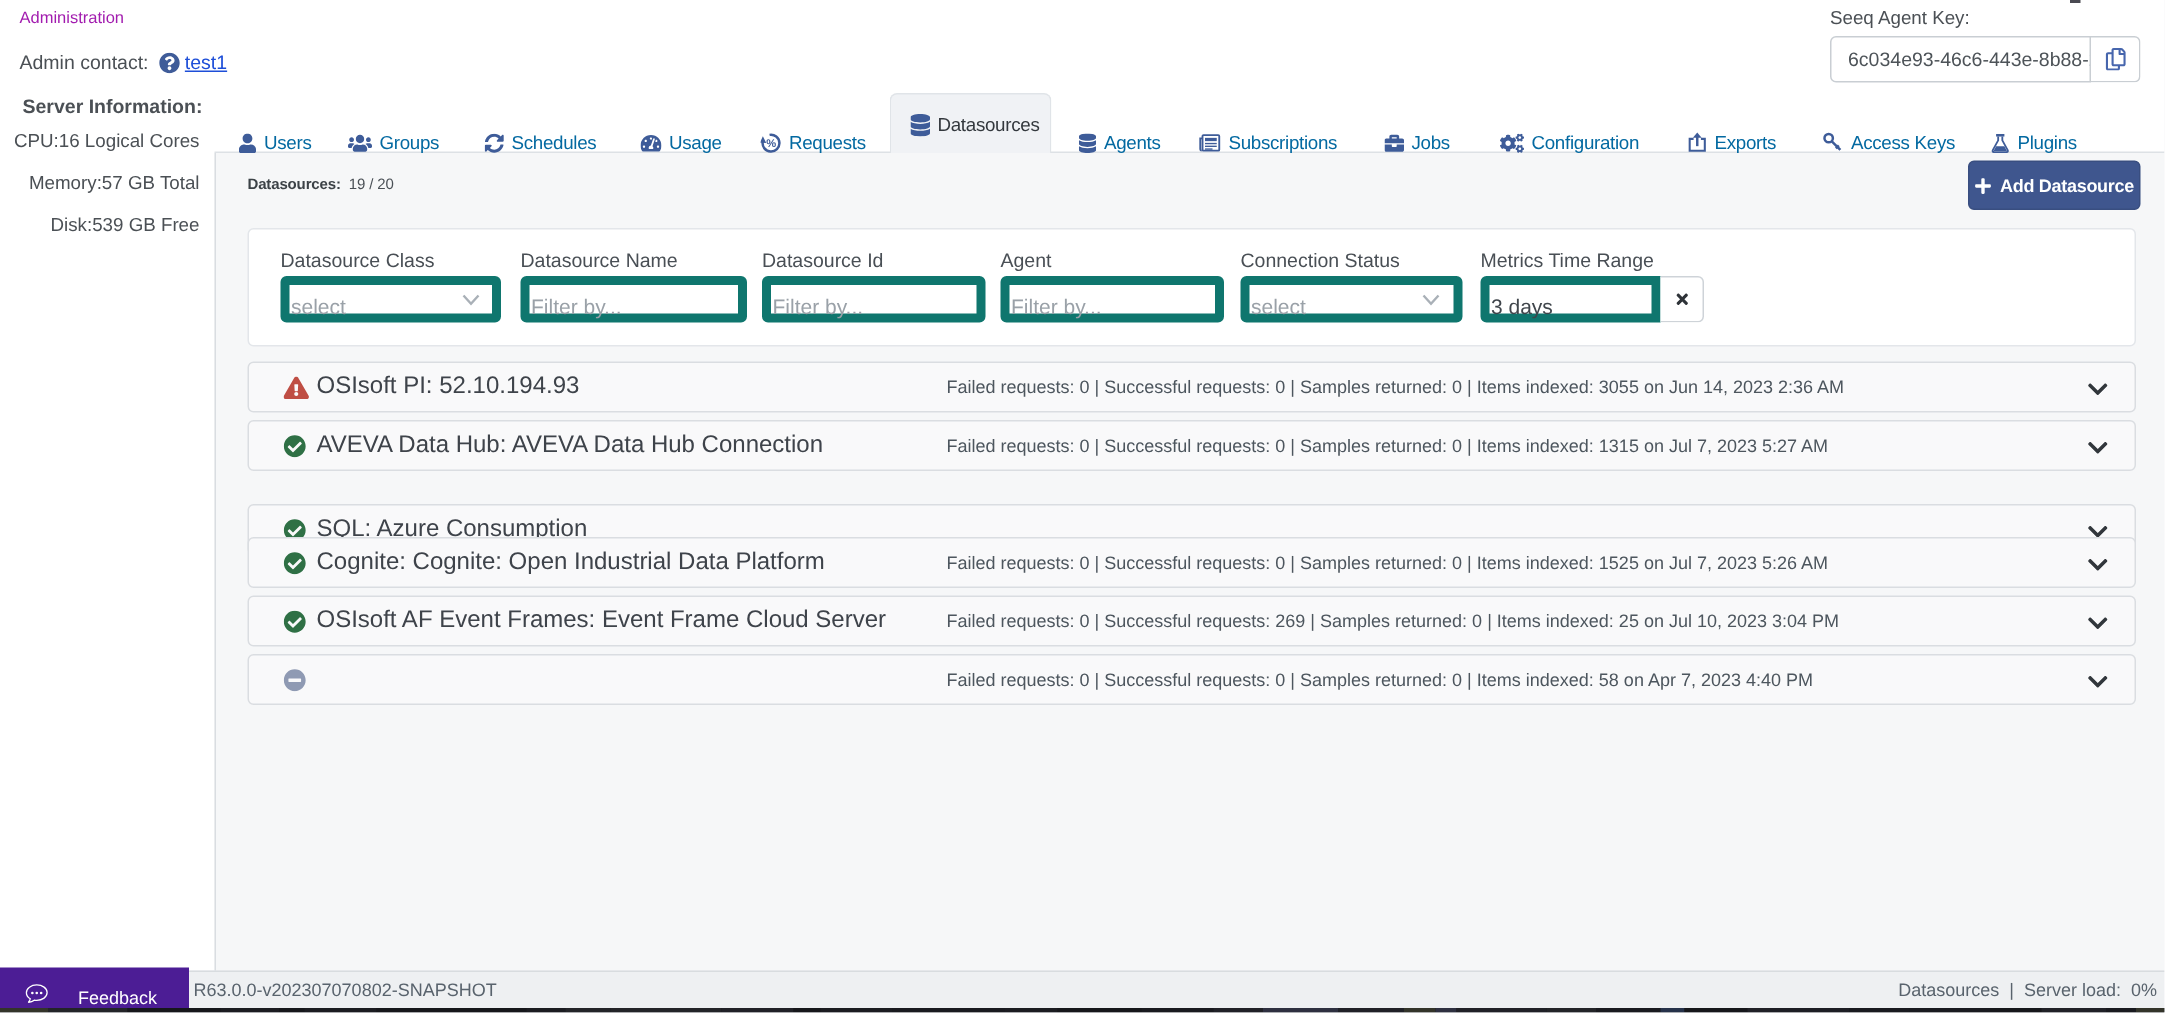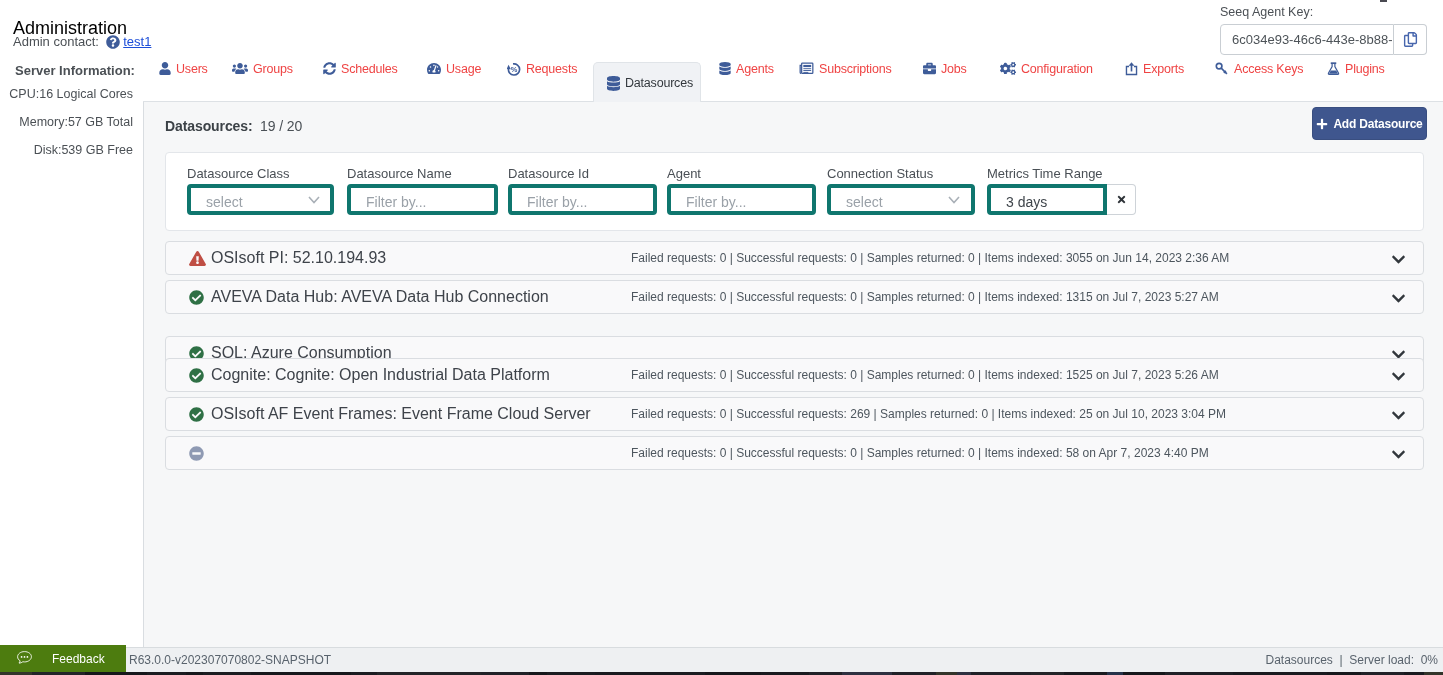--- a/index.html
+++ b/index.html
@@ -1,67 +1,67 @@
 <!DOCTYPE html>
 <html><head>
 <meta charset="utf-8">
 <style>
 * { margin:0; padding:0; box-sizing:border-box; }
 html,body { width:1443px; height:675px; overflow:hidden; }
 body { font-family:"Liberation Sans", sans-serif; background:#fff; position:relative; }
 .abs { position:absolute; }
 
 
-#title { left:13px; top:18px; font-size:18px; color:#000000; }
+#title { left:13px; top:6px; font-size:11px; color:#a21caf; }
 #admincontact { left:13px; top:34px; font-size:13px; color:#4b5055; }
 #admincontact a { color:#1d4ed8; text-decoration:underline; }
 #serverinfo { left:15px; top:63px; width:118px; font-size:12.5px; color:#4b5055; }
 .si-row { display:flex; justify-content:flex-end; white-space:nowrap; }
 
 
 #aklabel { left:1220px; top:5px; font-size:12.5px; color:#4b5055; }
 #akgroup { left:1220px; top:24px; height:31px; display:flex; }
 #akinput { width:174px; height:31px; background:#fff; border:1px solid #c9ced3; border-radius:4px 0 0 4px; font-size:13px; color:#4d5358; line-height:29px; padding-left:11px; white-space:nowrap; overflow:hidden; }
 #akcopy { width:33px; height:31px; background:#fff; border:1px solid #c9ced3; border-left:none; border-radius:0 4px 4px 0; display:flex; align-items:center; justify-content:center; }
 
 
 #tabbar { left:143px; top:62px; width:1300px; height:40px; border-bottom:1px solid #dde1e5; }
-.tab { position:absolute; top:0; height:40px; display:flex; align-items:flex-start; font-size:12.5px; letter-spacing:-0.2px; color:#ef4444; white-space:nowrap; }
+.tab { position:absolute; top:0; height:40px; display:flex; align-items:flex-end; font-size:12.5px; letter-spacing:-0.2px; color:#0369a1; white-space:nowrap; }
 .tab svg { margin-right:5px; }
 #tab-active { position:absolute; left:450px; top:0; width:108px; height:41px; background:#f0f2f5; border:1px solid #e0e4e8; border-bottom:none; border-radius:5px 5px 0 0; display:flex; align-items:center; padding-left:13px; font-size:12.5px; letter-spacing:-0.2px; color:#33383d; }
 #tab-active svg { margin-right:5px; }
 
 
 #panel { left:143px; top:102px; width:1300px; height:546px; background:#f6f7f8; border-left:1px solid #d9dde1; }
-#dsheading { left:165px; top:118px; font-size:14px; letter-spacing:-0.1px; color:#4a5056; }
+#dsheading { left:165px; top:118px; font-size:10px; letter-spacing:-0.1px; color:#4a5056; }
 #dsheading b { color:#3c4247; }
 #addbtn { left:1312px; top:107px; width:115px; height:33px; background:#3f568e; border:1px solid #394e80; border-radius:4px; color:#fff; font-size:12px; font-weight:bold; display:flex; align-items:center; justify-content:center; white-space:nowrap; letter-spacing:-0.2px; }
 #addbtn svg { margin-right:5px; }
 
 
 #filterbox { left:165px; top:152px; width:1259px; height:79px; background:#fff; border:1px solid #e3e6ea; border-radius:4px; }
 .flabel { position:absolute; top:166px; font-size:13px; color:#494f55; }
-.fctl { position:absolute; top:184px; height:31px; background:#fff; border:4px solid #0f766e; border-radius:4px; font-size:14px; line-height:29px; padding-left:15px; color:#9aa1a8; }
+.fctl { position:absolute; top:184px; height:31px; background:#fff; border:6px solid #0f766e; border-radius:4px; font-size:14px; line-height:29px; padding-left:1px; color:#9aa1a8; }
 .fctl.dark { color:#3f454b; }
 .selcaret { position:absolute; top:196px; width:12px; height:8px; }
 
 #xbtn { left:1107px; top:184px; width:29px; height:31px; background:#fff; border:1px solid #ced3d8; border-left:none; border-radius:0 4px 4px 0; display:flex; align-items:center; justify-content:center; }
 
 
 .dsrow { position:absolute; left:165px; width:1259px; height:34px; background:#f9f9fa; border:1px solid #dadde1; border-radius:4px; }
 .dsicon { position:absolute; left:23px; top:9px; }
 .dsname { position:absolute; left:45px; top:7px; font-size:16px; color:#3e434a; white-space:nowrap; }
 .dsstats { position:absolute; left:465px; top:9px; font-size:12px; color:#4d565e; white-space:nowrap; }
 .dschev { position:absolute; left:1224px; top:10px; }
 
 
 #footer { left:0; top:647px; width:1443px; height:25px; background:#eef0f2; border-top:1px solid #d8dcdf; }
 #version { left:129px; top:653px; font-size:12px; color:#59636d; }
 #footright { right:5px; top:653px; font-size:12px; color:#59636d; }
-#feedback { left:0; top:645px; width:126px; height:27px; background:#4d7c0f; display:flex; align-items:center; color:#fff; font-size:12px; z-index:5; }
+#feedback { left:0; top:645px; width:126px; height:27px; background:#4c1d95; display:flex; align-items:flex-end; color:#fff; font-size:12px; z-index:5; }
 #feedback svg { margin-left:14px; margin-right:17px; }
 #bottomstrip { left:0; top:672px; width:1443px; height:3px; background:#17181c; overflow:hidden; }
 .bs { position:absolute; top:0; height:3px; }
 </style>
 </head>
 <body>
   <div class="abs" style="left:1380px; top:0; width:7px; height:2px; background:#4a4a52;"></div>
   <div class="abs" id="title">Administration</div>
   <div class="abs" id="admincontact">Admin contact:
     <svg width="14" height="14" viewBox="0 0 512 512" style="vertical-align:-3px; margin-left:3px;">

